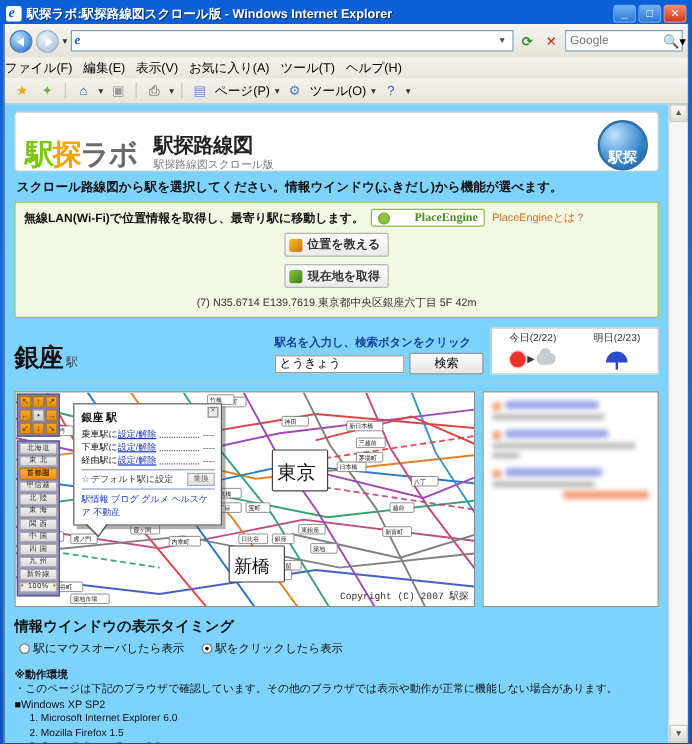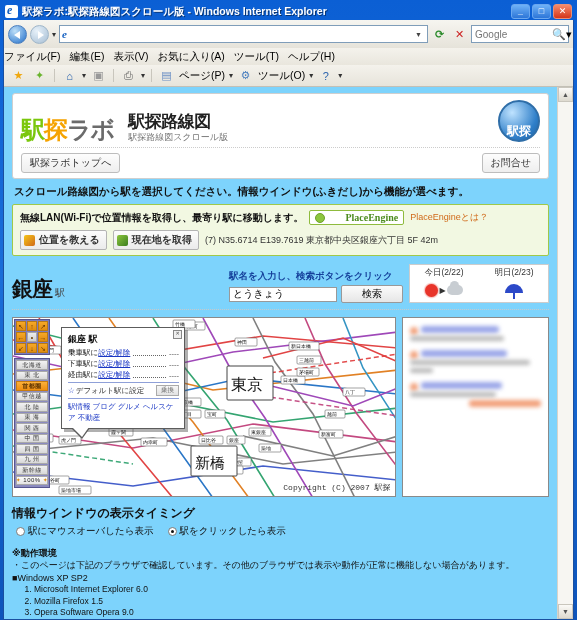--- a/index.html
+++ b/index.html
@@ -94,21 +94,21 @@
   #hdr-bar .right{margin-left:auto;}
   #lead{font-size:10.5px;font-weight:bold;color:#111;margin:6px 0 5px 2px;}
   
   #pe{border:1px solid #9ec94a;background:#f2f8e2;border-radius:2px;padding:5px 7px;}
   #pe-r1{display:flex;align-items:center;gap:6px;font-size:10px;font-weight:bold;color:#111;}
   #pe-logo{border:1px solid #8fbb3d;background:#fff;border-radius:2px;padding:1px 5px;
     font-size:10px;color:#4c8b1f;font-weight:bold;display:flex;align-items:center;gap:20px;
     font-family:"Liberation Serif",serif;}
   #pe-logo .dot{width:8px;height:8px;border-radius:50%;background:#8cc63e;border:1px solid #6f9f2e;}
   #pe-link{color:#d06a1a;font-size:9px;font-weight:normal;}
-  #pe-r2{display:flex;align-items:center;gap:6px;margin-top:5px;}
+  #pe-r2{display:flex;align-items:center;gap:6px;margin-top:5px;flex-direction:column;}
   .pe-btn{border:1px solid #b4b4b4;background:linear-gradient(180deg,#fcfcfc,#ebebeb);border-radius:2px;
     padding:2px 6px 2px 3px;display:flex;align-items:center;gap:4px;font-size:10px;font-weight:bold;color:#333;}
   .pe-btn .sq{width:11px;height:11px;border-radius:2px;}
   #pe-coord{font-size:9px;color:#333;white-space:nowrap;}
   
   #srow{display:flex;align-items:flex-end;margin-top:8px;border-bottom:1px dotted #c9c9c9;padding-bottom:6px;}
   #station{font-size:21px;font-weight:bold;color:#111;letter-spacing:-1px;}
   #station .sub{font-size:10px;font-weight:normal;color:#444;margin-left:3px;}
   #srch{margin-left:auto;margin-right:6px;}
   #srch .lbl{font-size:9.5px;color:#15409b;font-weight:bold;margin-bottom:2px;}
@@ -265,24 +265,20 @@
                 <span class="g">駅</span><span class="o">探</span><span class="k">ラボ</span>
               </div>
               <div id="hdr-title">
                 <div class="t1">駅探路線図</div>
                 <div class="t2">駅探路線図スクロール版</div>
               </div>
               <div id="hdr-mark">
                 <span>駅探</span>
               </div>
             </div>
-            <div id="hdr-bar">
-              <div class="pill">駅探ラボトップへ</div>
-              <div class="pill right">お問合せ</div>
-            </div>
           </div>
 
           <div id="lead">スクロール路線図から駅を選択してください。情報ウインドウ(ふきだし)から機能が選べます。</div>
 
           <div id="pe">
             <div id="pe-r1">
               <span>無線LAN(Wi-Fi)で位置情報を取得し、最寄り駅に移動します。</span>
               <span id="pe-logo">
                 <span class="dot"></span>
                 <span>PlaceEngine</span>

